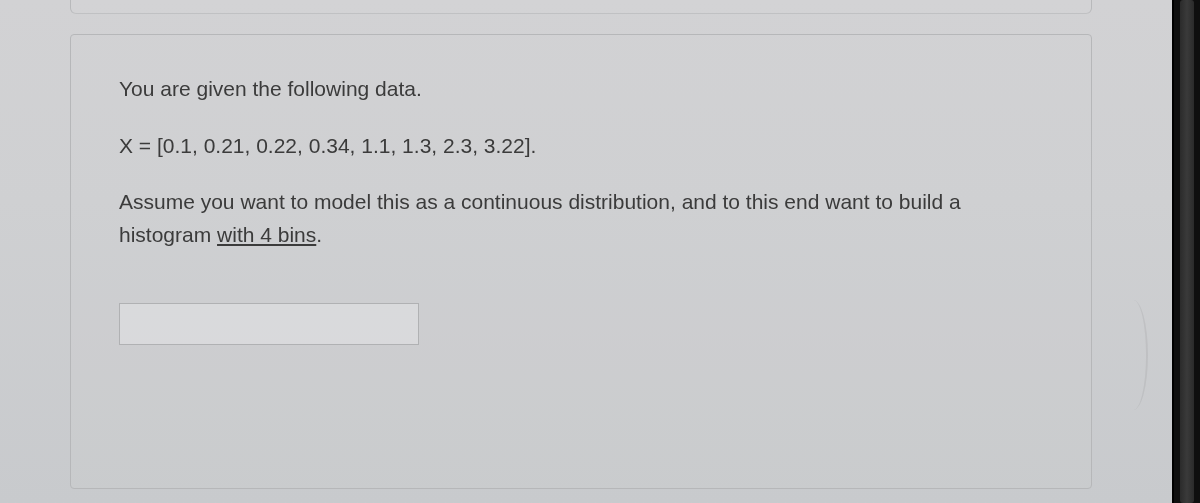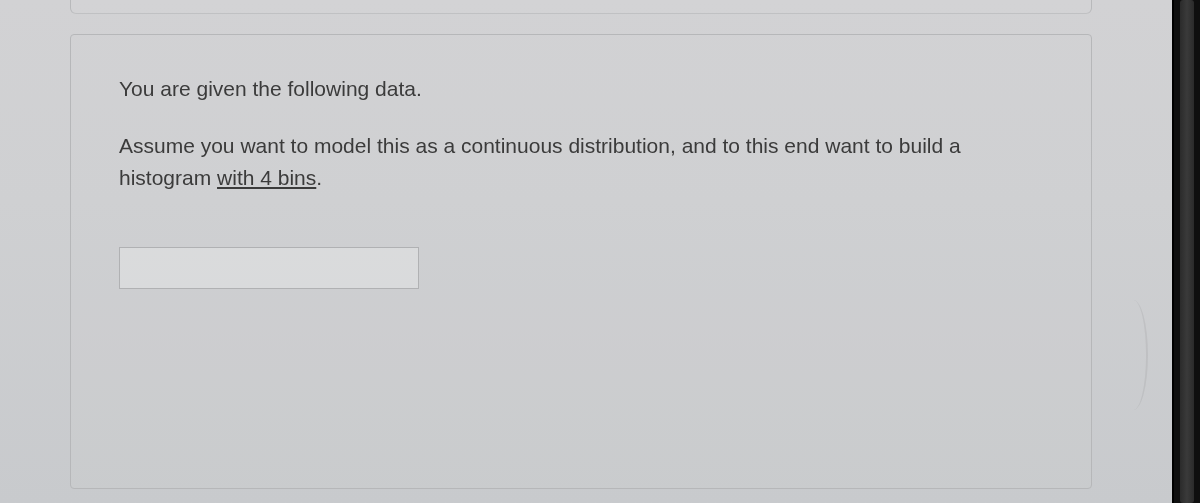--- a/index.html
+++ b/index.html
@@ -80,20 +80,21 @@
 </style>
 </head>
 <body>
 
 <div class="screen">
   <div class="top-seam"></div>
 
   <div class="card">
     <p class="qtext para">You are given the following data.</p>
 
+    <p class="qtext para">X = [0.1, 0.21, 0.22, 0.34, 1.1, 1.3, 2.3, 3.22].</p>
 
     <p class="qtext para">
       <span>Assume you want to model this as a continuous distribution, and to this end want to build a histogram </span><span class="underline">with 4 bins</span><span>.</span>
     </p>
 
 
     <input type="text" class="answer-box" placeholder="" style="">
   </div>
 
   <div class="curve"></div>

